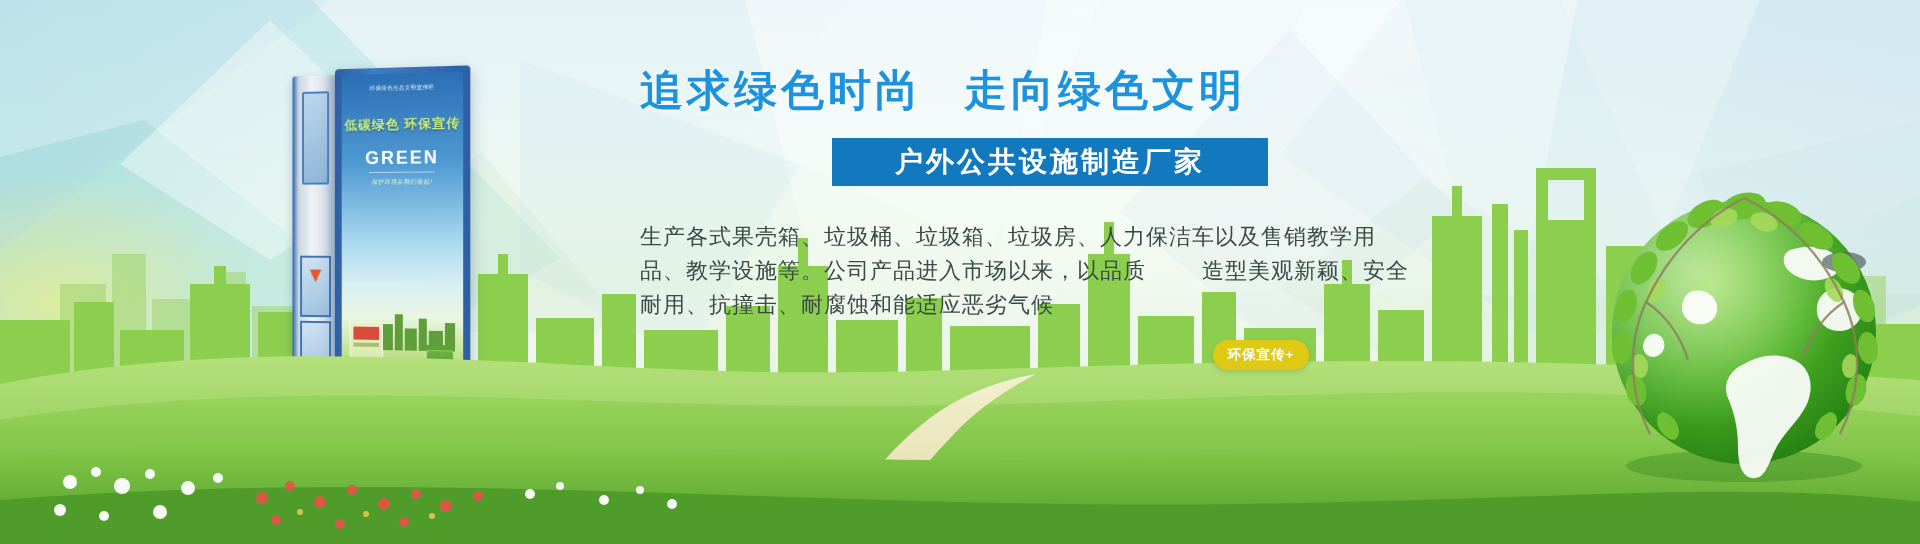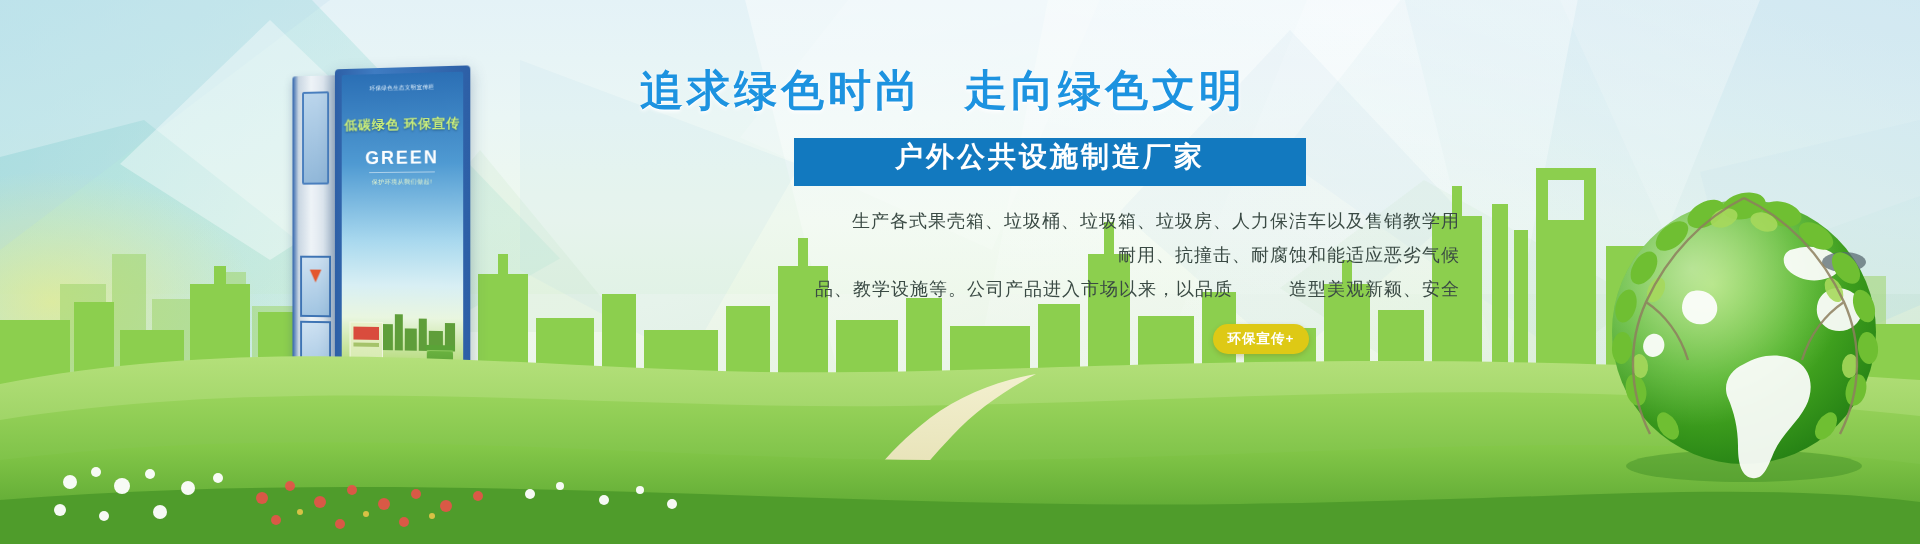--- a/index.html
+++ b/index.html
@@ -92,25 +92,25 @@
 
   
   .globe { position:absolute; right:26px; bottom:60px; width:300px; height:300px; }
 
   
   .copy { position:absolute; left:640px; top:62px; width:820px; }
   .headline { font-size:43px; font-weight:bold; color:#1d93e0; letter-spacing:4px;
     white-space:nowrap; text-align:left;
     text-shadow:0 1px 0 #fff, 0 2px 4px rgba(255,255,255,.9); }
   .headline .gap { display:inline-block; width:42px; }
-  .subbar { margin:18px auto 12px; width:512px; height:48px; background:#1279bf;
-    display:flex; justify-content:center; }
+  .subbar { margin:18px auto 12px; width:436px; height:48px; background:#1279bf;
+    display:flex; align-items:center; justify-content:center; }
   .subbar span { font-size:28px; font-weight:bold; color:#ffffff; letter-spacing:3px; }
-  .body { margin-top:18px; width:100%; text-align:right; color:#3a4a44;
-    font-size:18px; line-height:34px; letter-spacing:1px; }
+  .body { margin-top:34px; width:100%; text-align:left; color:#3a4a44;
+    font-size:22px; line-height:34px; letter-spacing:1px; }
   .body .ln { display:block; white-space:nowrap; }
   .body .sp { display:inline-block; width:56px; }
   .cta { margin:18px auto 0; width:0; }
   .cta-btn { display:block; width:96px; height:30px; margin:0 auto 0 163px;
     background:#dec915; border-radius:15px; color:#fff; font-size:13.5px; font-weight:bold;
     line-height:30px; text-align:center; letter-spacing:1px; cursor:pointer;
     box-shadow:0 2px 5px rgba(120,110,10,.3); }
 
   
   .flowers { position:absolute; bottom:0; left:0; width:1920px; height:120px; }
@@ -357,22 +357,22 @@
     <div class="headline">
       <span>追求绿色时尚</span><span class="gap"></span><span>走向绿色文明</span>
     </div>
 
     <div class="subbar">
       <span>户外公共设施制造厂家</span>
     </div>
 
     <div class="body">
       <span class="ln">生产各式果壳箱、垃圾桶、垃圾箱、垃圾房、人力保洁车以及售销教学用</span>
+      <span class="ln"><span>品、教学设施等。公司产品进入市场以来，以品质</span><span class="sp"></span><span>造型美观新颖、安全</span></span>
       <span class="ln">耐用、抗撞击、耐腐蚀和能适应恶劣气候</span>
-      <span class="ln"><span>品、教学设施等。公司产品进入市场以来，以品质</span><span class="sp"></span><span>造型美观新颖、安全</span></span>
     </div>
 
     <div class="cta">
       <a class="cta-btn">环保宣传+</a>
     </div>
   </div>
 
 </div>
 
 </body></html>

